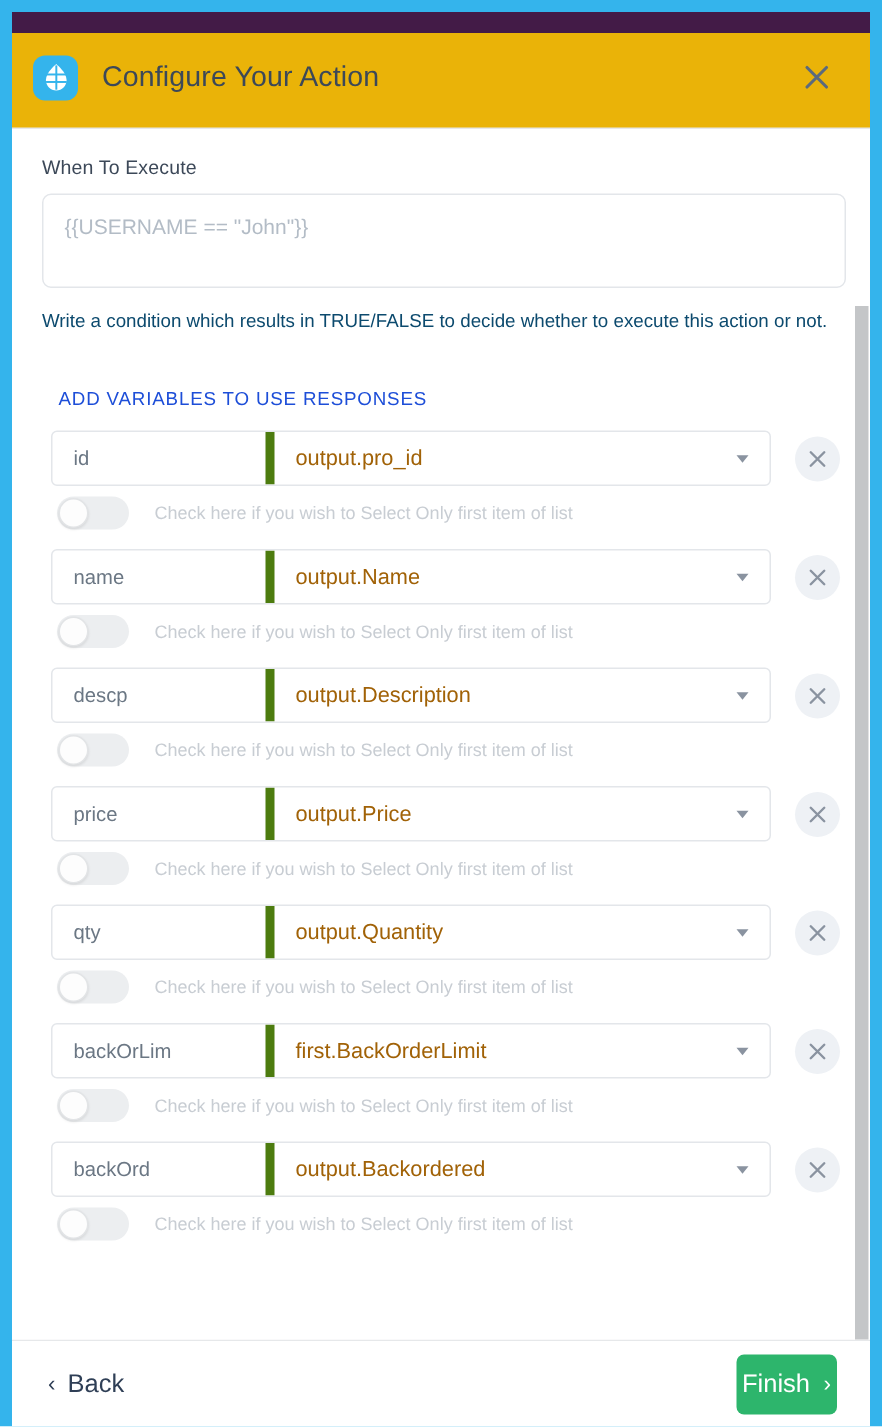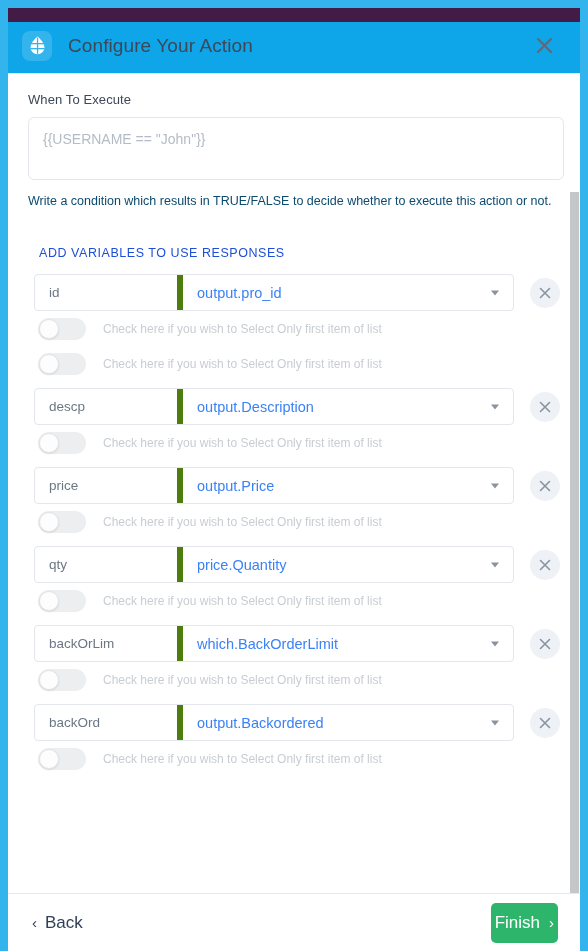--- a/index.html
+++ b/index.html
@@ -39,26 +39,26 @@
   .modal-accent-bar {
     height: 14px;
     width: 100%;
     background: #431b47;
     flex: 0 0 auto;
   }
 
   
   .modal-header {
     flex: 0 0 auto;
-    height: 52px;
+    height: 64px;
     display: flex;
     align-items: center;
     padding: 0 22px 4px 14px;
     border-bottom: 1px solid #e6e8ea;
-    background: #0ea5e9;
+    background: #eab308;
   }
 
   .brand-logo {
     width: 30px;
     height: 30px;
     border-radius: 8px;
     background: #34b4ec;
     display: flex;
     align-items: center;
     justify-content: center;
@@ -173,21 +173,21 @@
   .var-select-wrap {
     flex: 1 1 auto;
     position: relative;
     display: flex;
     align-items: center;
   }
 
   .var-select-value {
     padding: 0 14px;
     font-size: 14.5px;
-    color: #3b82f6;
+    color: #a16207;
     white-space: nowrap;
     overflow: hidden;
     text-overflow: ellipsis;
     flex: 1 1 auto;
   }
 
   .select-caret {
     position: absolute;
     right: 14px;
     top: 50%;
@@ -371,20 +371,34 @@
             </svg>
           </button>
         </div>
         <div class="toggle-row">
           <button class="toggle-switch" aria-label="Select only first item">
             <span class="toggle-knob"></span>
           </button>
           <span class="toggle-caption">Check here if you wish to Select Only first item of list</span>
         </div>
 
+        <div class="var-row">
+          <div class="var-controls">
+            <input class="var-key" value="name" style="">
+            <div class="var-select-wrap">
+              <span class="var-select-value">output.Name</span>
+              <span class="select-caret"></span>
+            </div>
+          </div>
+          <button class="remove-button" aria-label="Remove">
+            <svg width="12" height="12" viewBox="0 0 12 12" aria-hidden="true">
+              <path d="M1.5 1.5 L10.5 10.5 M10.5 1.5 L1.5 10.5" stroke="#8a93a0" stroke-width="1.6" stroke-linecap="round"></path>
+            </svg>
+          </button>
+        </div>
         <div class="toggle-row">
           <button class="toggle-switch" aria-label="Select only first item">
             <span class="toggle-knob"></span>
           </button>
           <span class="toggle-caption">Check here if you wish to Select Only first item of list</span>
         </div>
 
         <div class="var-row">
           <div class="var-controls">
             <input class="var-key" value="descp" style="">
@@ -424,42 +438,42 @@
           <button class="toggle-switch" aria-label="Select only first item">
             <span class="toggle-knob"></span>
           </button>
           <span class="toggle-caption">Check here if you wish to Select Only first item of list</span>
         </div>
 
         <div class="var-row">
           <div class="var-controls">
             <input class="var-key" value="qty" style="">
             <div class="var-select-wrap">
-              <span class="var-select-value">price.Quantity</span>
+              <span class="var-select-value">output.Quantity</span>
               <span class="select-caret"></span>
             </div>
           </div>
           <button class="remove-button" aria-label="Remove">
             <svg width="12" height="12" viewBox="0 0 12 12" aria-hidden="true">
               <path d="M1.5 1.5 L10.5 10.5 M10.5 1.5 L1.5 10.5" stroke="#8a93a0" stroke-width="1.6" stroke-linecap="round"></path>
             </svg>
           </button>
         </div>
         <div class="toggle-row">
           <button class="toggle-switch" aria-label="Select only first item">
             <span class="toggle-knob"></span>
           </button>
           <span class="toggle-caption">Check here if you wish to Select Only first item of list</span>
         </div>
 
         <div class="var-row">
           <div class="var-controls">
             <input class="var-key" value="backOrLim" style="">
             <div class="var-select-wrap">
-              <span class="var-select-value">which.BackOrderLimit</span>
+              <span class="var-select-value">first.BackOrderLimit</span>
               <span class="select-caret"></span>
             </div>
           </div>
           <button class="remove-button" aria-label="Remove">
             <svg width="12" height="12" viewBox="0 0 12 12" aria-hidden="true">
               <path d="M1.5 1.5 L10.5 10.5 M10.5 1.5 L1.5 10.5" stroke="#8a93a0" stroke-width="1.6" stroke-linecap="round"></path>
             </svg>
           </button>
         </div>
         <div class="toggle-row">

